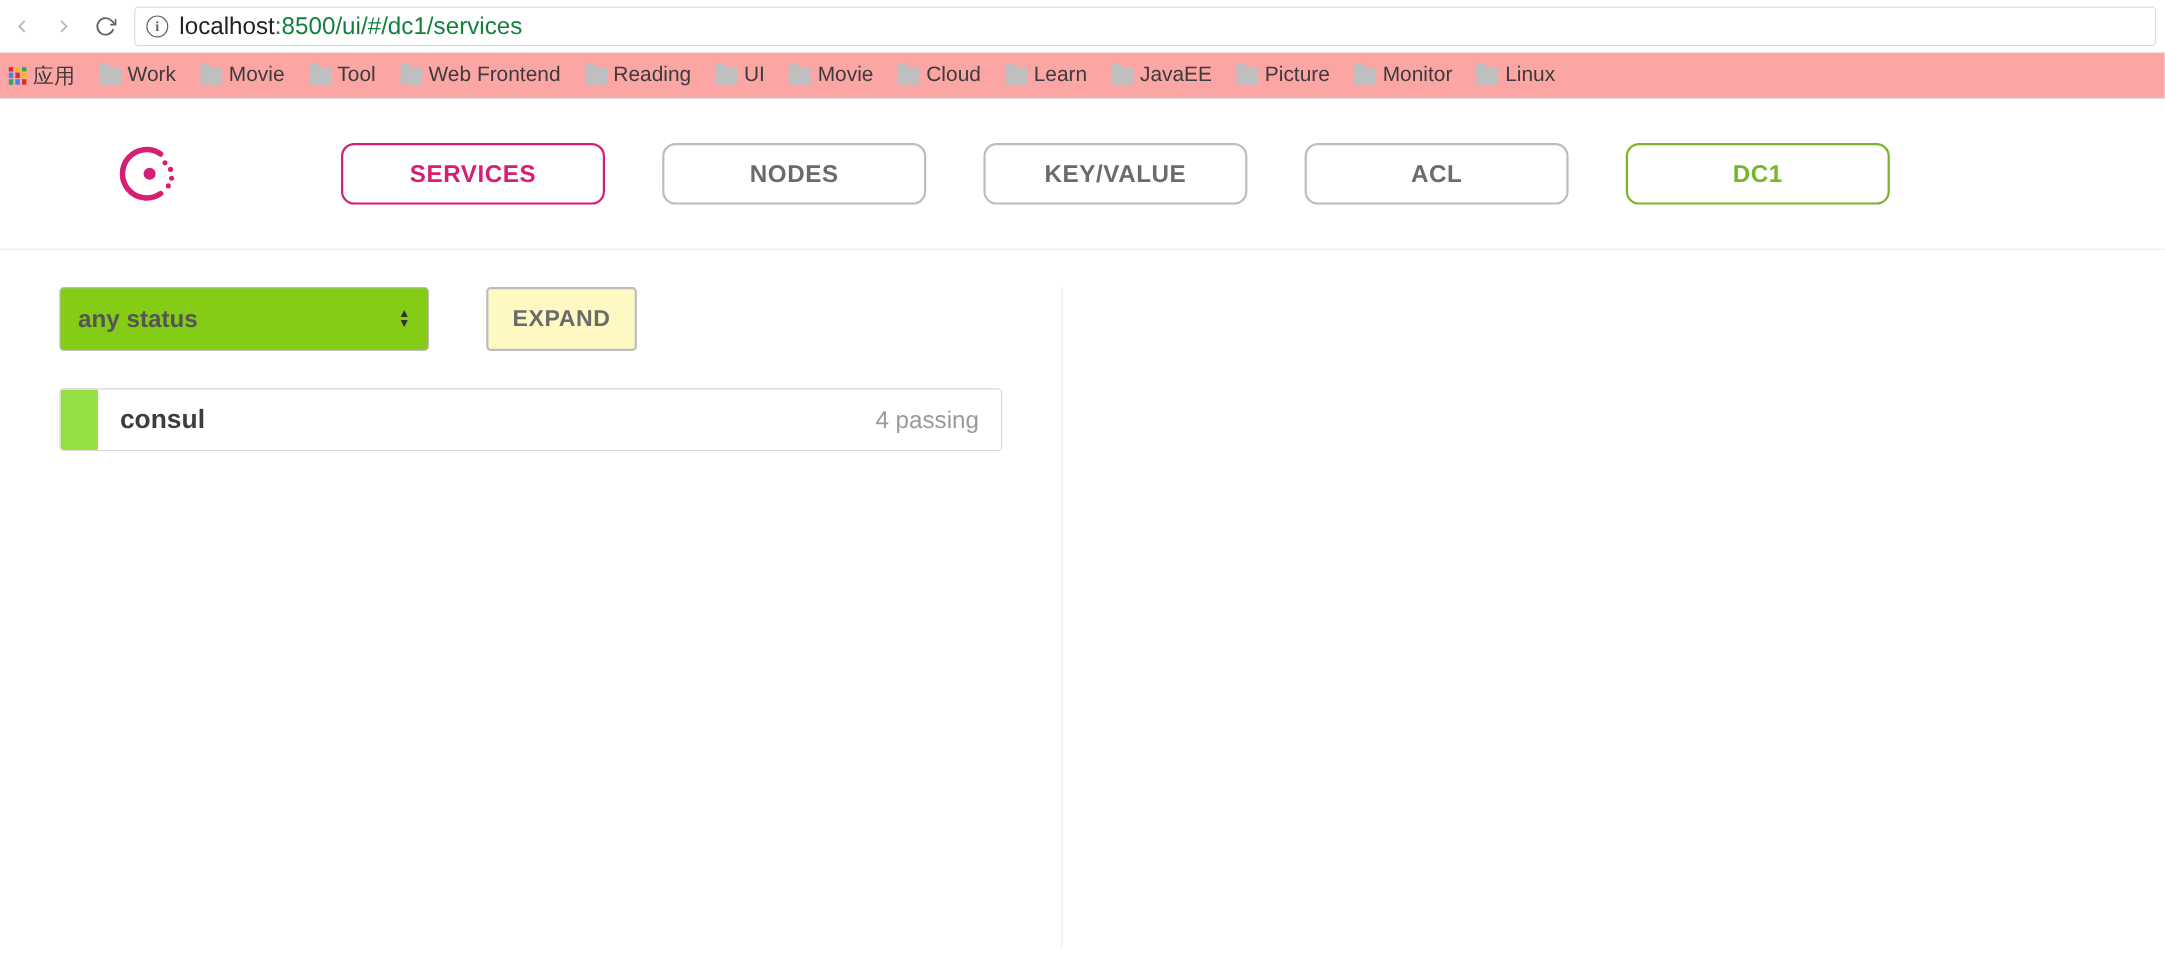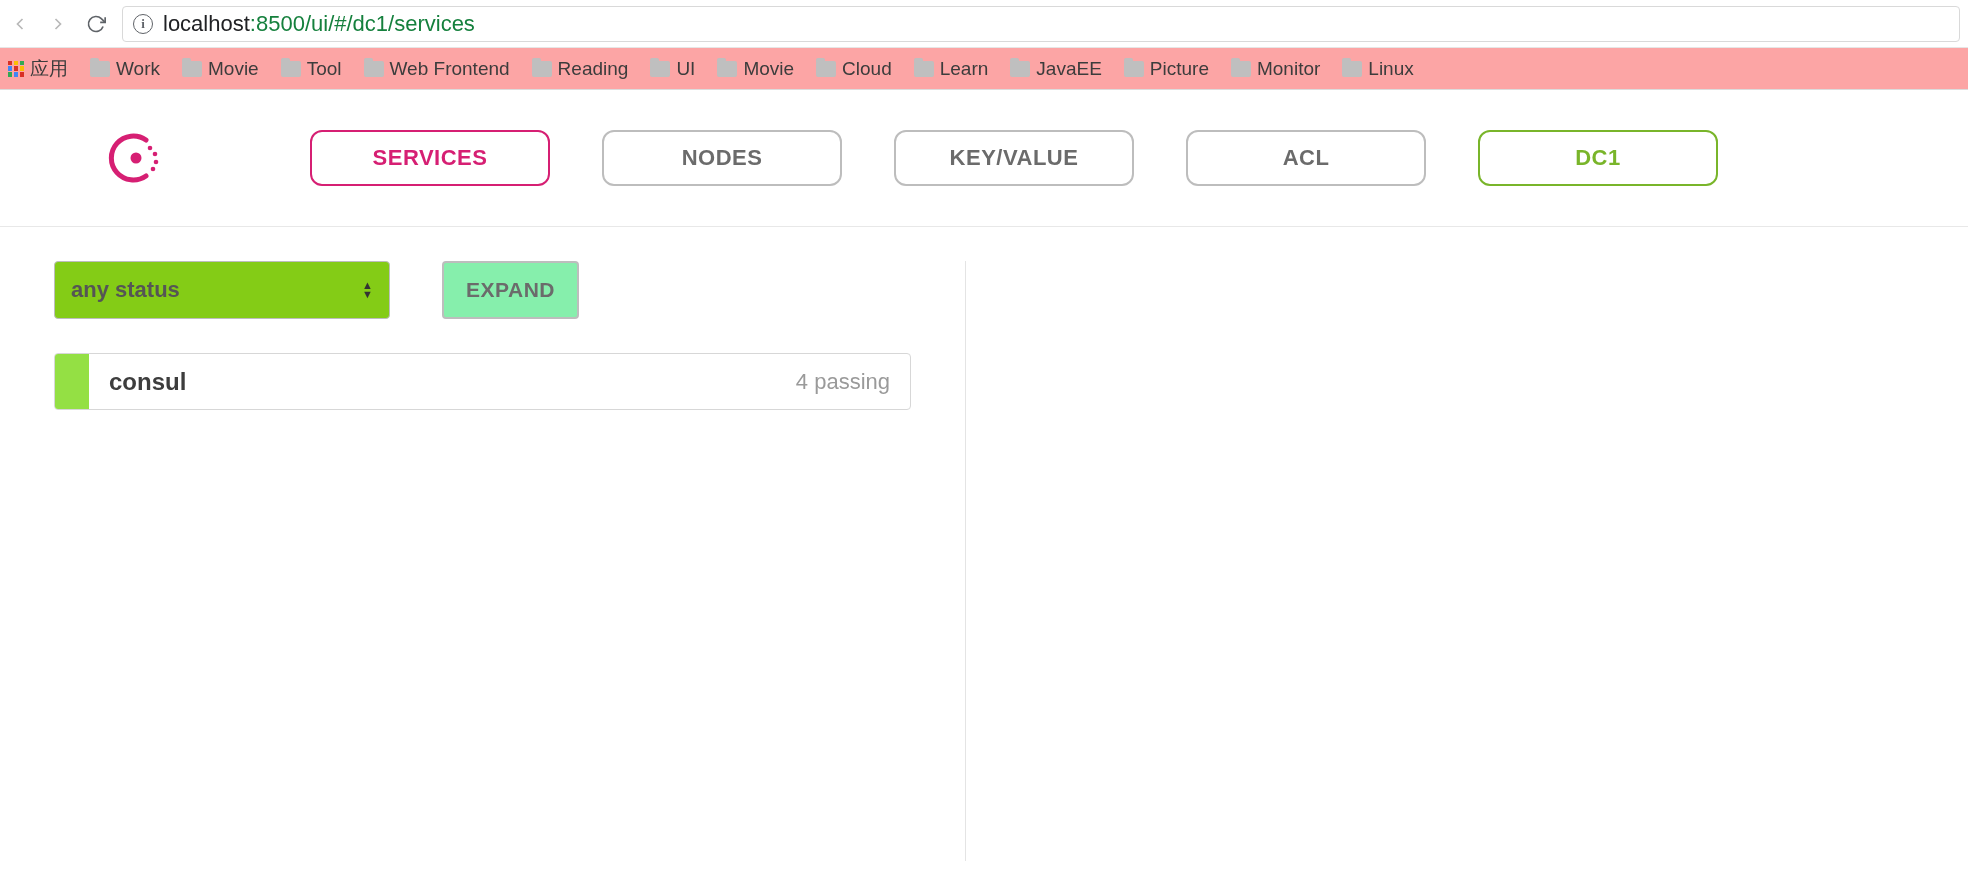--- a/index.html
+++ b/index.html
@@ -160,21 +160,21 @@
     font-size:22px; color:#555;
     background:#84cc16;
     font-weight:bold;
   }
   .select-arrows {
     display:flex; flex-direction:column; gap:0px; font-size:11px; line-height:9px; color:#333;
   }
   .expand-btn {
     height:58px; padding:0 22px;
     border:2px solid #bdbdbd; border-radius:4px;
-    background:#86efac; color:#6b6b6b;
+    background:#fef9c3; color:#6b6b6b;
     font-weight:700; font-size:21px; letter-spacing:0.5px;
   }
 
   .service-row {
     display:flex; align-items:stretch;
     height: 57px;
     border:1.5px solid #d7d7d7;
     border-radius:4px;
     overflow:hidden;
   }

